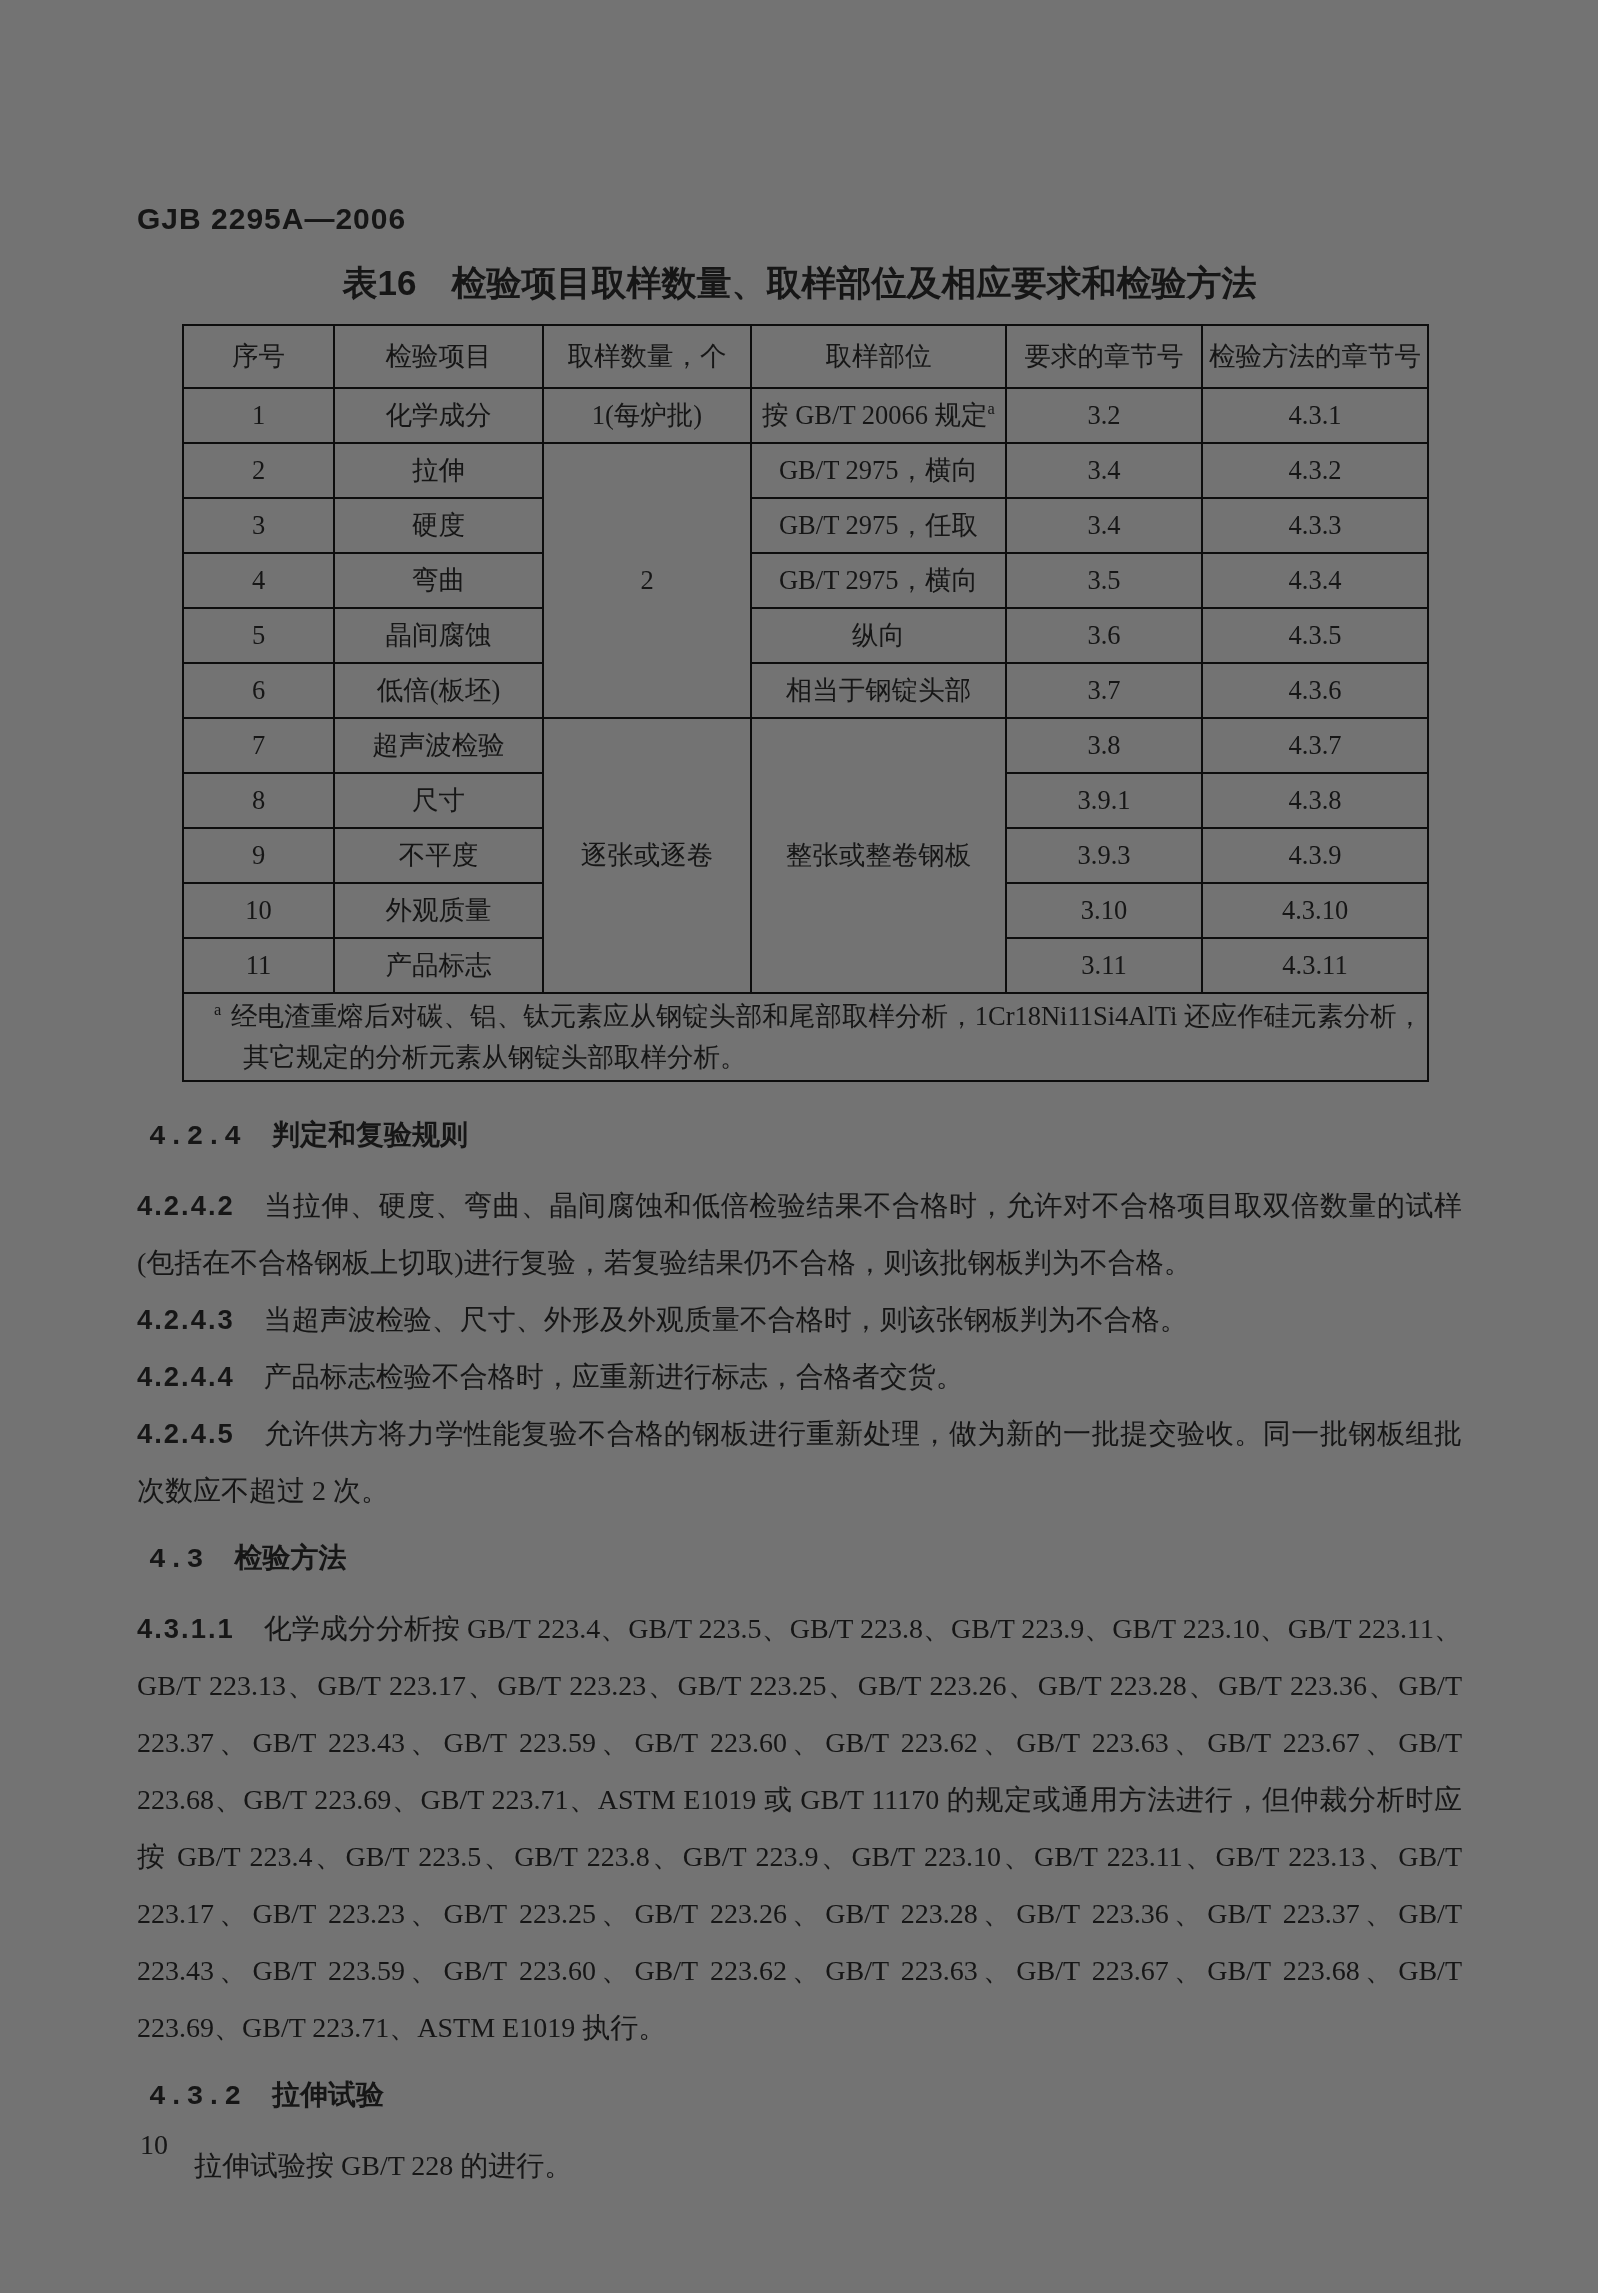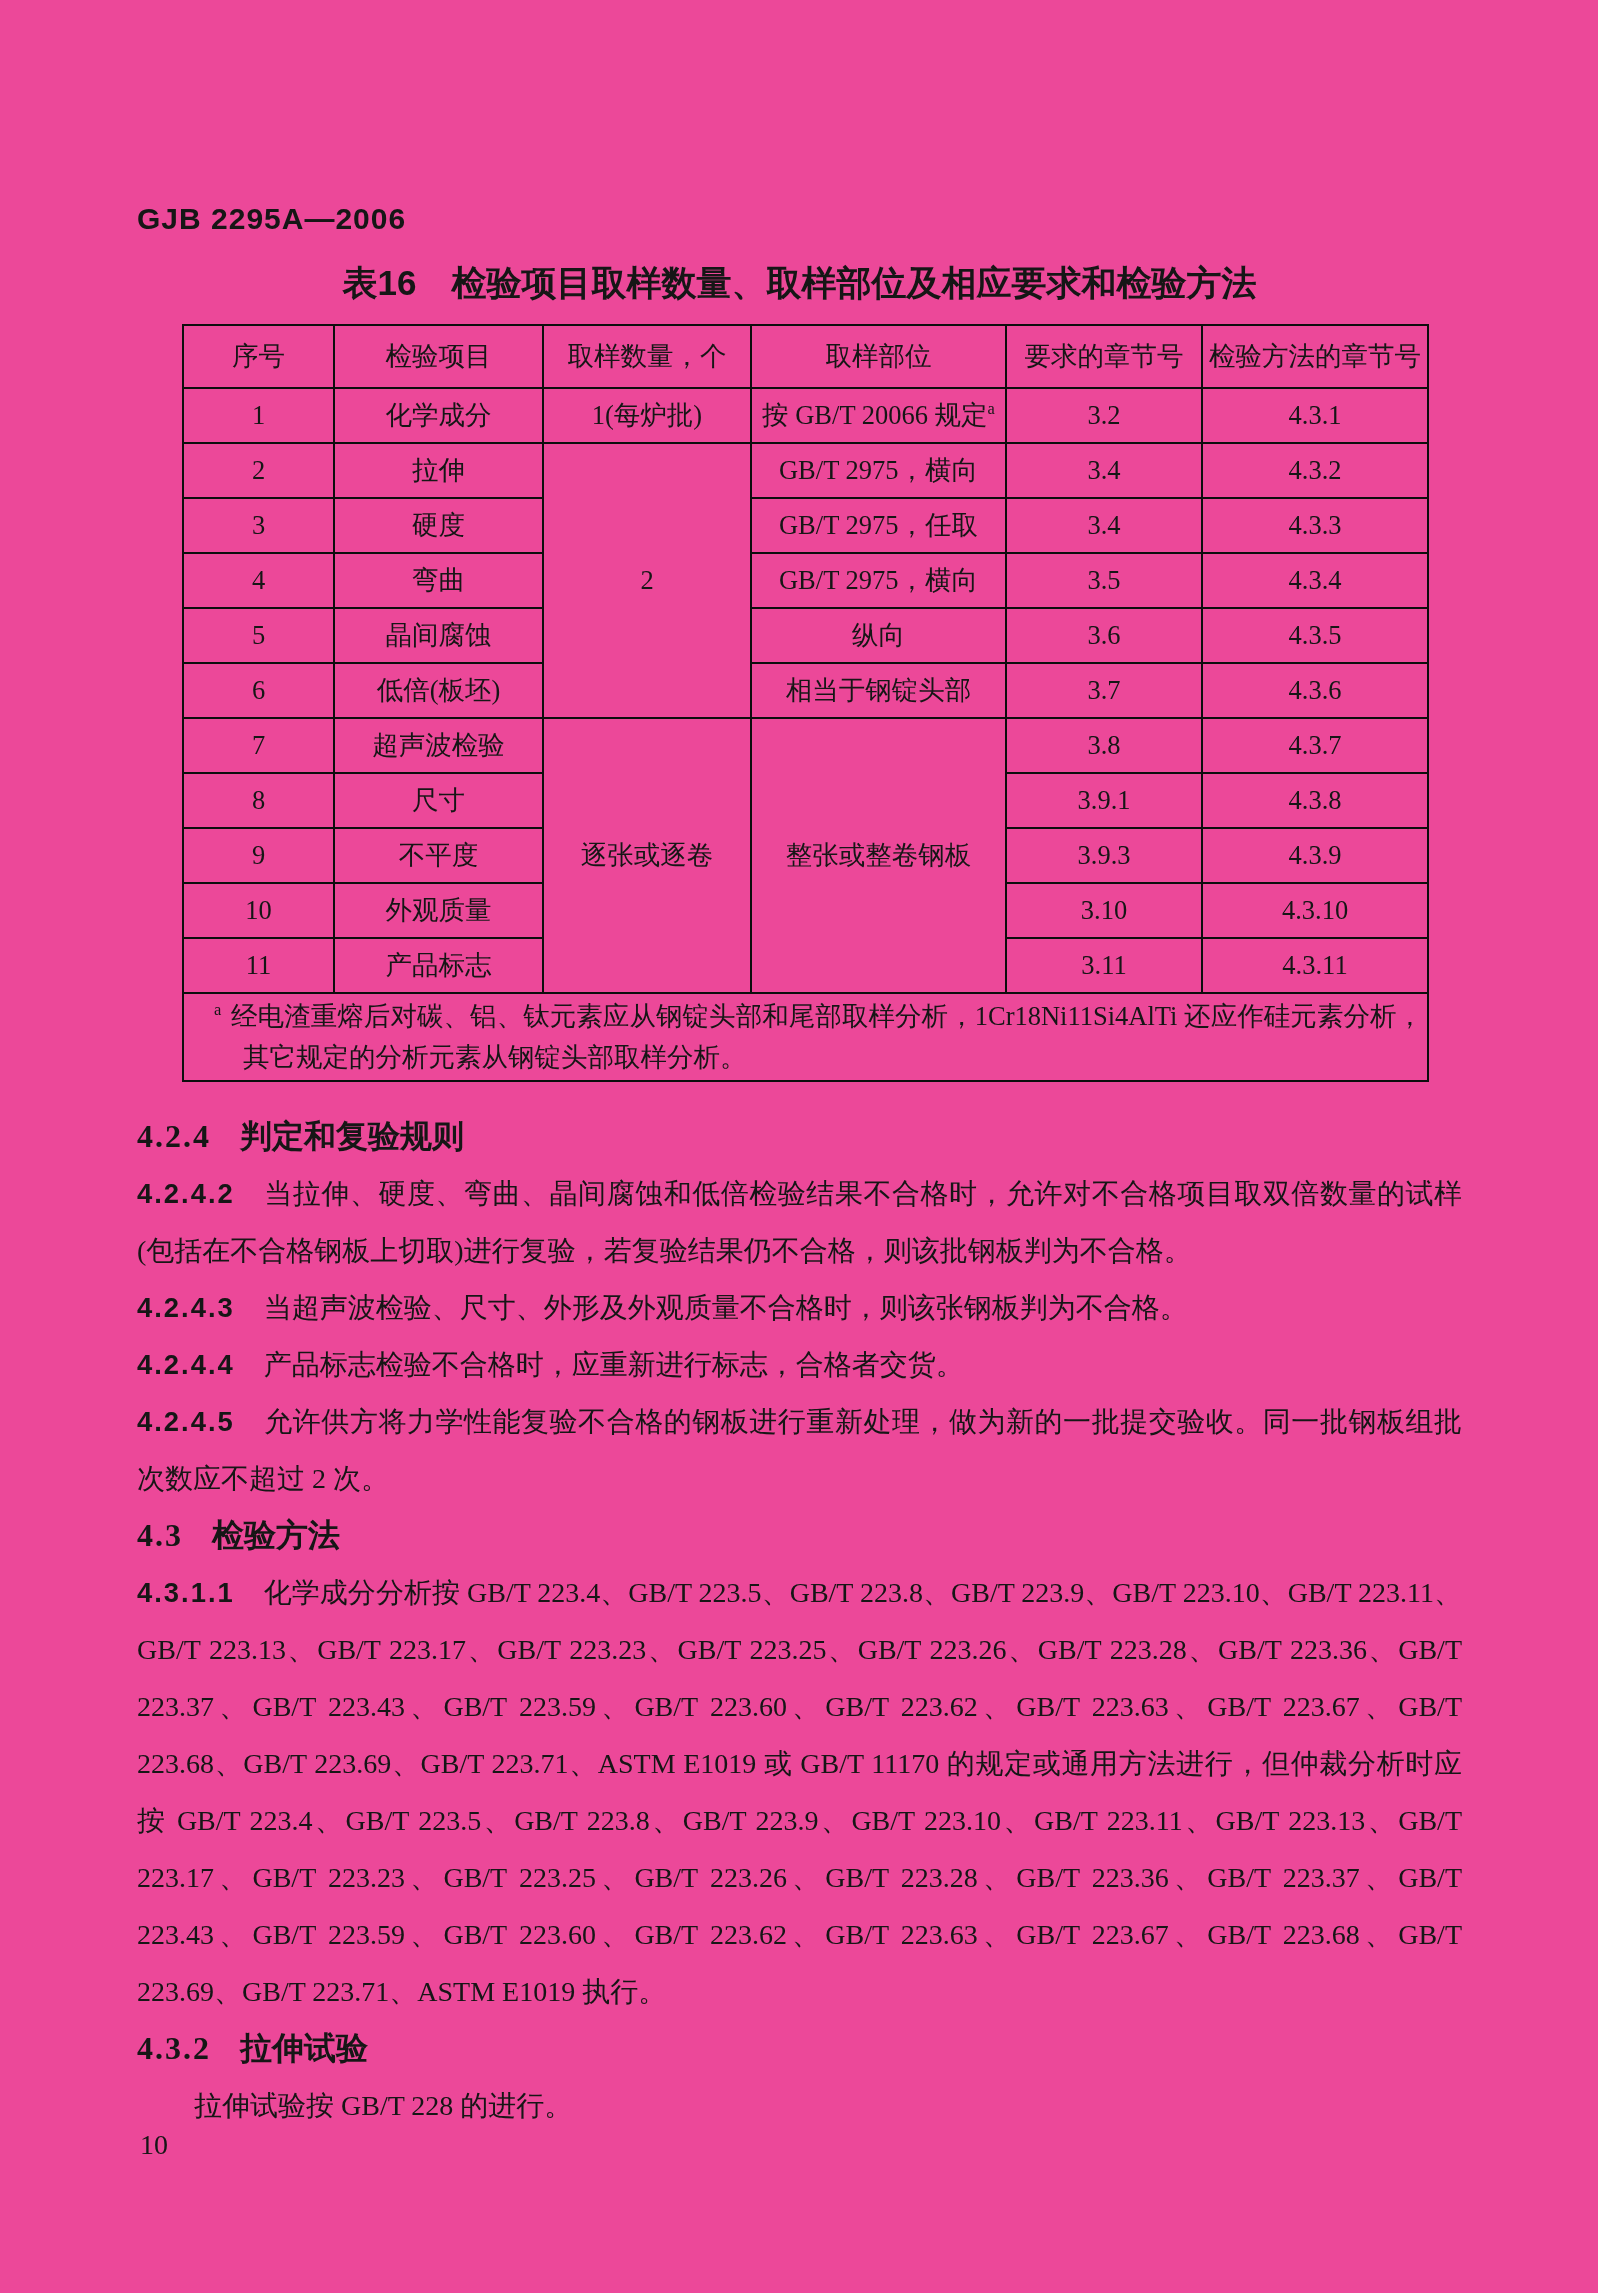--- a/index.html
+++ b/index.html
@@ -1,20 +1,20 @@
 <!DOCTYPE html>
 <html><head>
 <meta charset="utf-8">
 <style>
   html,body{margin:0;padding:0;background:#e8e8e8;}
   .page{
     position:relative;
     width:1599px;height:2294px;
     margin:0 auto;
-    background:#ec4899;
+    background:#737373;
     color:#161616;
     font-family:"Liberation Serif","DejaVu Serif",serif;
     overflow:hidden;
   }
   .content{position:absolute;left:137px;top:202px;width:1325px;}
   .doc-code{
     font-family:"Liberation Sans","DejaVu Sans",sans-serif;
     font-weight:bold;font-size:30px;letter-spacing:1px;
   }
   .table-title{
@@ -46,23 +46,23 @@
   .fn{
     padding-left:55px;
     text-indent:-29px;
     line-height:1.55;
     font-size:26.5px;
     text-align:justify;
   }
   .fn sup{margin-right:9.8px;}
   .body-text{margin-top:25.5px;}
   .clause-h{
-    font-family:Liberation Serif, serif;
-    font-weight:bold;font-size:32px;
-    line-height:57px;margin:0;
+    font-family:Liberation Mono, monospace;
+    font-weight:bold;font-size:28px;
+    line-height:57px;margin:12px;
   }
   .clause-h .cnum{margin-right:29px;letter-spacing:2px;}
   p.clause{
     font-size:28px;line-height:57px;margin:0;
     text-align:justify;
   }
   p.clause .cnum{
     font-family:"Liberation Sans","DejaVu Sans",sans-serif;
     font-weight:bold;
     margin-right:29px;letter-spacing:2px;

